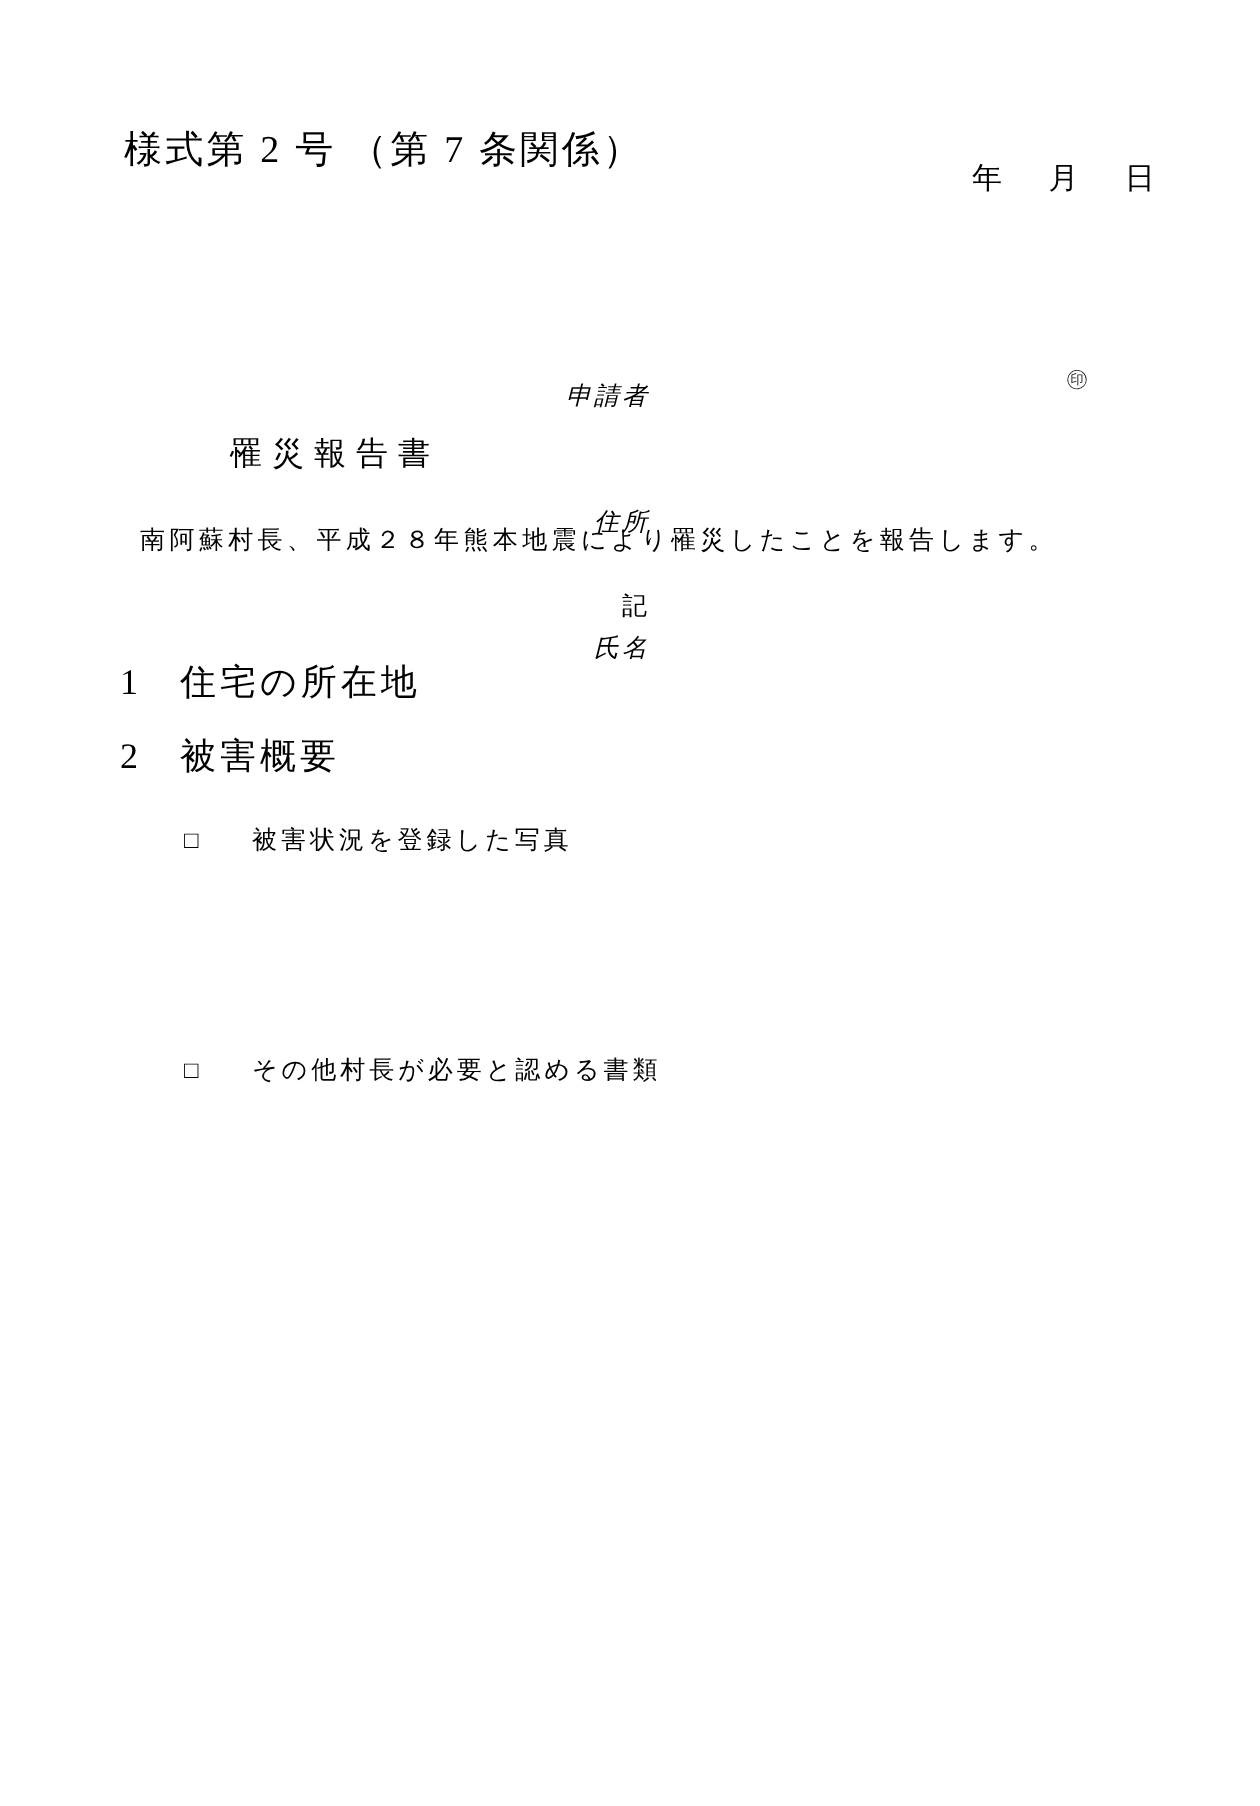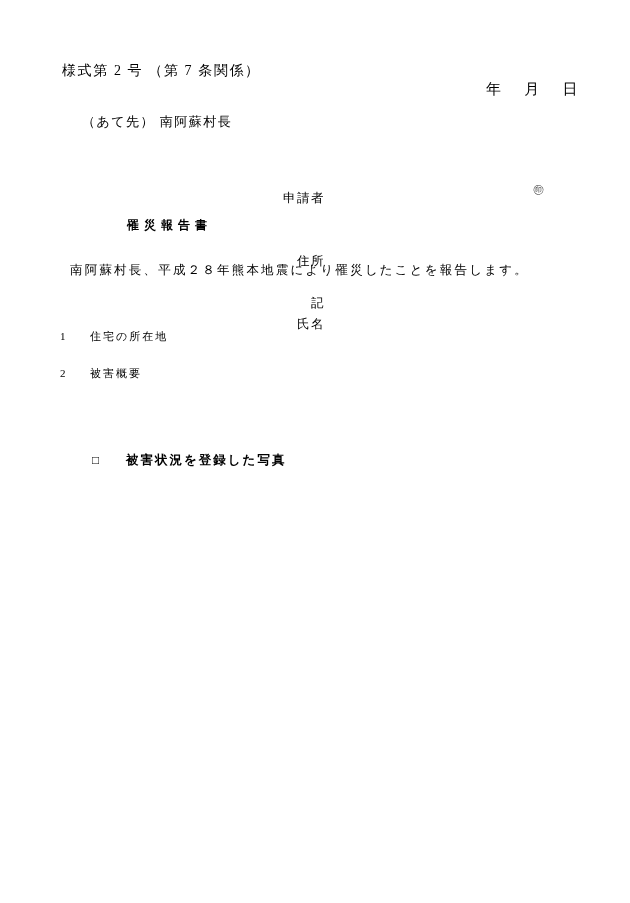--- a/index.html
+++ b/index.html
@@ -17,103 +17,102 @@
   }
   .page {
     position: relative;
     width: 630px;
     height: 903px;
   }
   .abs { position: absolute; white-space: pre; }
 
   .form-no {
     left: 62px; top: 62px;
-    font-size: 14px;
+    font-size: 19px;
     letter-spacing: 1.6px;
   }
   .date-line {
     left: 486px; top: 80px;
     font-size: 15px;
   }
   .date-line span { letter-spacing: 1.2px; }
   .date-gap { display: inline-block; width: 22px; }
 
   .addressee {
     left: 82px; top: 113px;
     font-size: 13px;
     letter-spacing: 1.5px;
   }
 
   .applicant-block {
     left: 283px; top: 146px;
     font-size: 12.5px;
     line-height: 21px;
     letter-spacing: 1.5px;
+    font-style: italic;
   }
   .applicant-line { position: relative; }
   .indent1 { padding-left: 14px; }
   .seal {
     position: absolute;
     left: 533px; top: 182px;
     font-size: 11px;
     color: #222;
   }
 
   .doc-title {
     left: 115px; top: 217px;
-    font-size: 12px;
+    font-size: 16px;
     letter-spacing: 5px;
-    font-weight: bold;
-    margin-left: 12px;
+    font-weight: normal;
   }
 
   .lead {
     left: 70px; top: 262px;
     font-size: 12.5px;
     letter-spacing: 2.2px;
   }
 
   .ki {
     left: 311px; top: 295px;
     font-size: 12.5px;
     letter-spacing: 2px;
   }
 
   .item {
-    font-size: 11px;
+    font-size: 18px;
     letter-spacing: 2px;
     left: 60px;
   }
   .item .num { display: inline-block; width: 30px; }
   .item-1 { top: 329px; }
   .item-2 { top: 366px; }
   .item-3 { top: 395px; }
   .item-3 .sub { display: inline-block; padding-left: 14px; }
 
   .check {
     font-size: 12.5px;
     letter-spacing: 2px;
     left: 92px;
   }
   .check .box { display: inline-block; width: 34px; font-size: 12px; }
-  .check-1 { top: 452px; font-weight: bold; }
+  .check-1 { top: 412px; }
   .check-2 { top: 461px; }
   .check-3 { top: 494px; }
   .check-4 { top: 527px; }
 </style>
 </head>
 <body>
 
 <div class="page">
 
   <div class="abs form-no">様式第 2 号 （第 7 条関係）</div>
 
   <div class="abs date-line"><span>年</span><span class="date-gap"></span><span>月</span><span class="date-gap"></span><span>日</span></div>
 
-  <div class="abs addressee">（あて先） 南阿蘇村長</div>
 
   <div class="abs applicant-block">
     <div class="applicant-line">申請者</div>
     <div class="applicant-line indent1">住所</div>
     <div class="applicant-line indent1">氏名</div>
   </div>
 
   <div class="abs seal">㊞</div>
 
   <div class="abs doc-title">罹災報告書</div>
@@ -124,14 +123,15 @@
 
   <div class="abs item item-1"><span class="num">1</span><span>住宅の所在地</span></div>
 
   <div class="abs item item-2"><span class="num">2</span><span>被害概要</span></div>
 
 
   <div class="abs check check-1"><span class="box">□</span><span>被害状況を登録した写真</span></div>
 
 
 
+  <div class="abs check check-4"><span class="box">□</span><span>その他村長が必要と認める書類</span></div>
 
 </div>
 
 </body></html>

